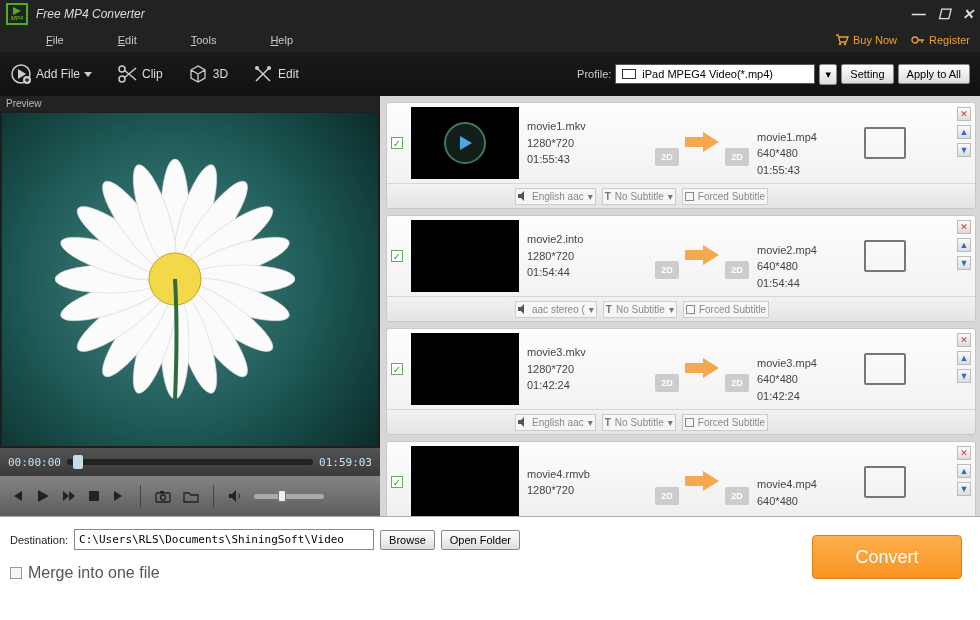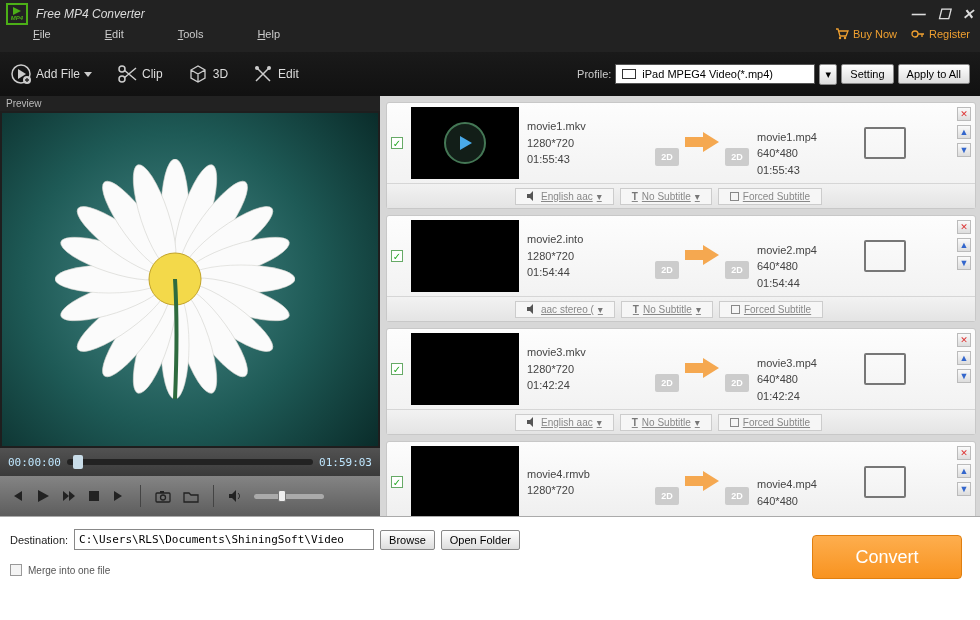--- a/index.html
+++ b/index.html
@@ -3,21 +3,21 @@
 <meta charset="utf-8">
 <style>
   * { box-sizing: border-box; margin: 0; padding: 0; }
   body { font-family: "Segoe UI", Tahoma, sans-serif; font-size: 11px; background: #fff; width: 980px; height: 620px; overflow: hidden; color: #222; }
   .titlebar { height: 28px; background: #222; color: #ccc; display: flex; align-items: center; padding: 0 6px; font-style: italic; }
   .logo { width: 22px; height: 22px; border: 2px solid #4caf17; display: flex; flex-direction: column; align-items: center; justify-content: center; font-size: 6px; color: #4caf17; font-weight: bold; margin-right: 8px; }
   .logo svg { display: block; }
   .titlebar-title { font-size: 12px; color: #ddd; }
   .winbtns { margin-left: auto; display: flex; gap: 12px; color: #ddd; font-weight: bold; font-size: 14px; }
   .winbtns span { cursor: pointer; }
-  .menubar { height: 24px; background: #222; display: flex; padding-left: 33px; gap: 54px; position: relative; }
+  .menubar { height: 24px; background: #222; display: flex; align-items: center; padding-left: 46px; gap: 54px; position: relative; }
   .menubar .mitem { color: #ccc; font-size: 11px; text-decoration: underline; text-decoration-color: transparent; cursor: pointer; }
   .menubar .mitem::first-letter { text-decoration: underline; }
   .menubar .right { position: absolute; right: 10px; display: flex; gap: 14px; align-items: center; }
   .menubar .right a { color: #f0a030; font-size: 11px; display: flex; align-items: center; gap: 4px; cursor: pointer; }
   .toolbar { height: 44px; background: linear-gradient(#1a1a1a,#111); display: flex; align-items: center; padding: 0 10px; gap: 24px; }
   .tool { display: flex; align-items: center; gap: 4px; color: #ddd; font-size: 12px; cursor: pointer; }
   .tool svg { display: block; }
   .toolbar-right { margin-left: auto; display: flex; align-items: center; gap: 4px; color: #ccc; font-size: 11px; }
   .profile-box { background: #fff; color: #000; padding: 3px 6px; display: flex; align-items: center; gap: 6px; width: 200px; border: 1px solid #555; }
   .btn { background: linear-gradient(#fff,#ddd); border: 1px solid #888; padding: 3px 8px; font-size: 11px; cursor: pointer; border-radius: 2px; }
@@ -45,25 +45,25 @@
   .badge2d { width: 24px; height: 18px; background: #ccc; color: #fff; font-size: 9px; font-weight: bold; display: flex; align-items: center; justify-content: center; border-radius: 2px; margin-top: 28px; }
   .arrow { color: #f5a850; }
   .meta-out { width: 95px; color: #444; font-size: 11px; line-height: 1.5; margin-top: 21px; }
   .devicon { width: 42px; height: 32px; border: 2px solid #777; border-radius: 2px; margin: 0 4px; }
   .sidebtns { display: flex; flex-direction: column; gap: 4px; position: absolute; right: 4px; top: 4px; }
   .sidebtn { width: 14px; height: 14px; background: linear-gradient(#fafafa,#ddd); border: 1px solid #bbb; display: flex; align-items: center; justify-content: center; font-size: 9px; cursor: pointer; }
   .sidebtn.del { color: #d33; }
   .sidebtn.up { color: #36c; }
   .sidebtn.dn { color: #36c; }
   .item-bottom { display: flex; align-items: center; gap: 6px; padding: 4px 0 4px 128px; background: linear-gradient(#f2f2f2,#e4e4e4); margin: 4px -4px 0 -4px; border-top: 1px solid #d6d6d6; height: 25px; color: #888; font-size: 10px; }
-  .ib-box { display: flex; align-items: center; gap: 4px; padding: 2px 11px; border: 1px solid #ccc; background: #f6f6f6; cursor: pointer; text-decoration: underline; }
+  .ib-box { display: flex; align-items: center; gap: 4px; padding: 2px 2px; border: 1px solid #ccc; background: #f6f6f6; cursor: pointer; }
   .bottom { height: 104px; background: #fff; border-top: 1px solid #aaa; padding: 12px 10px 20px 10px; position: relative; }
   .dest-row { display: flex; align-items: center; gap: 6px; font-size: 11px; }
   .dest-row input { border: 1px solid #888; padding: 3px 4px; font-size: 11px; width: 300px; font-family: monospace; }
-  .merge-row { margin-top: 14px; display: flex; align-items: center; gap: 6px; font-size: 10px; color: #555; }
+  .merge-row { margin-top: 14px; display: flex; align-items: center; gap: 6px; font-size: 16px; color: #555; }
   .merge-row .cbox { width: 12px; height: 12px; border: 1px solid #999; background: #f4f4f4; }
   .convert-btn { position: absolute; right: 18px; top: 18px; width: 150px; height: 44px; background: linear-gradient(#feae4e,#f89320); color: #fff; font-size: 18px; border-radius: 4px; display: flex; align-items: center; justify-content: center; cursor: pointer; border: 1px solid #e07f10; }
 </style>
 </head>
 <body>
 
 <div class="titlebar">
   <div class="logo">
     <svg width="10" height="8">
         <polygon points="1,0 9,4 1,8" fill="#4caf17"></polygon>

